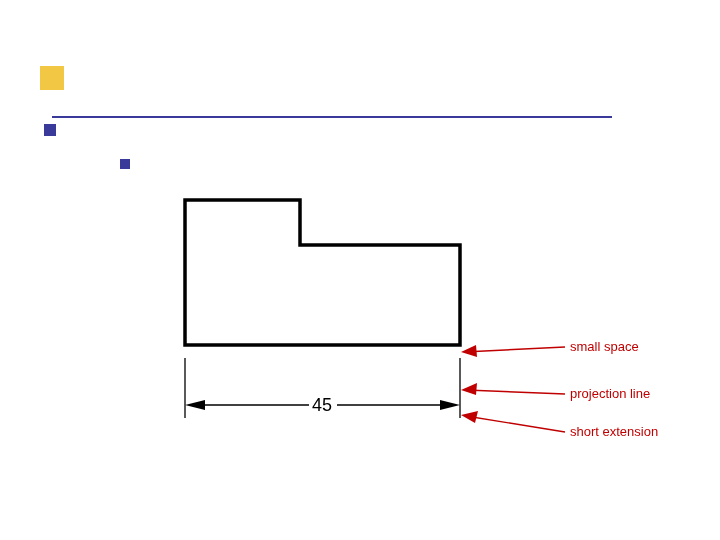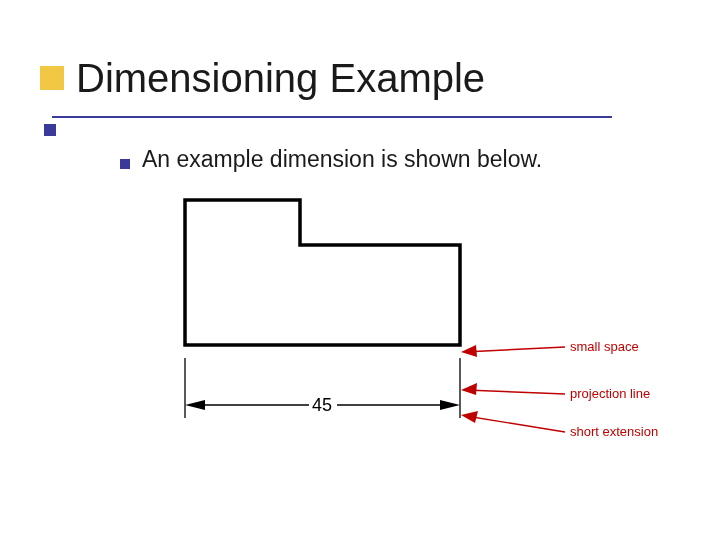--- a/index.html
+++ b/index.html
@@ -81,26 +81,24 @@
     font-size: 18px;
     fill: #000000;
   }
 </style>
 </head>
 <body>
 
 <div class="slide">
 
   <div class="deco-square-yellow"></div>
-  <div class="title-text">Dimensioning Example</div>
   <div class="title-rule"></div>
   <div class="deco-square-blue"></div>
 
   <div class="bullet-square"></div>
-  <div class="bullet-text">An example dimension is shown below.</div>
 
   <svg class="diagram" viewBox="0 0 720 540">
 
     <path d="M 185 200 L 300 200 L 300 245 L 460 245 L 460 345 L 185 345 Z" fill="none" stroke="#000" stroke-width="3.5"></path>
 
     <line x1="185" y1="358" x2="185" y2="418" stroke="#000" stroke-width="1.3"></line>
     <line x1="460" y1="358" x2="460" y2="418" stroke="#000" stroke-width="1.3"></line>
 
     <line x1="190" y1="405" x2="455" y2="405" stroke="#000" stroke-width="1.3"></line>
     <polygon points="185,405 205,400 205,410" fill="#000"></polygon>

